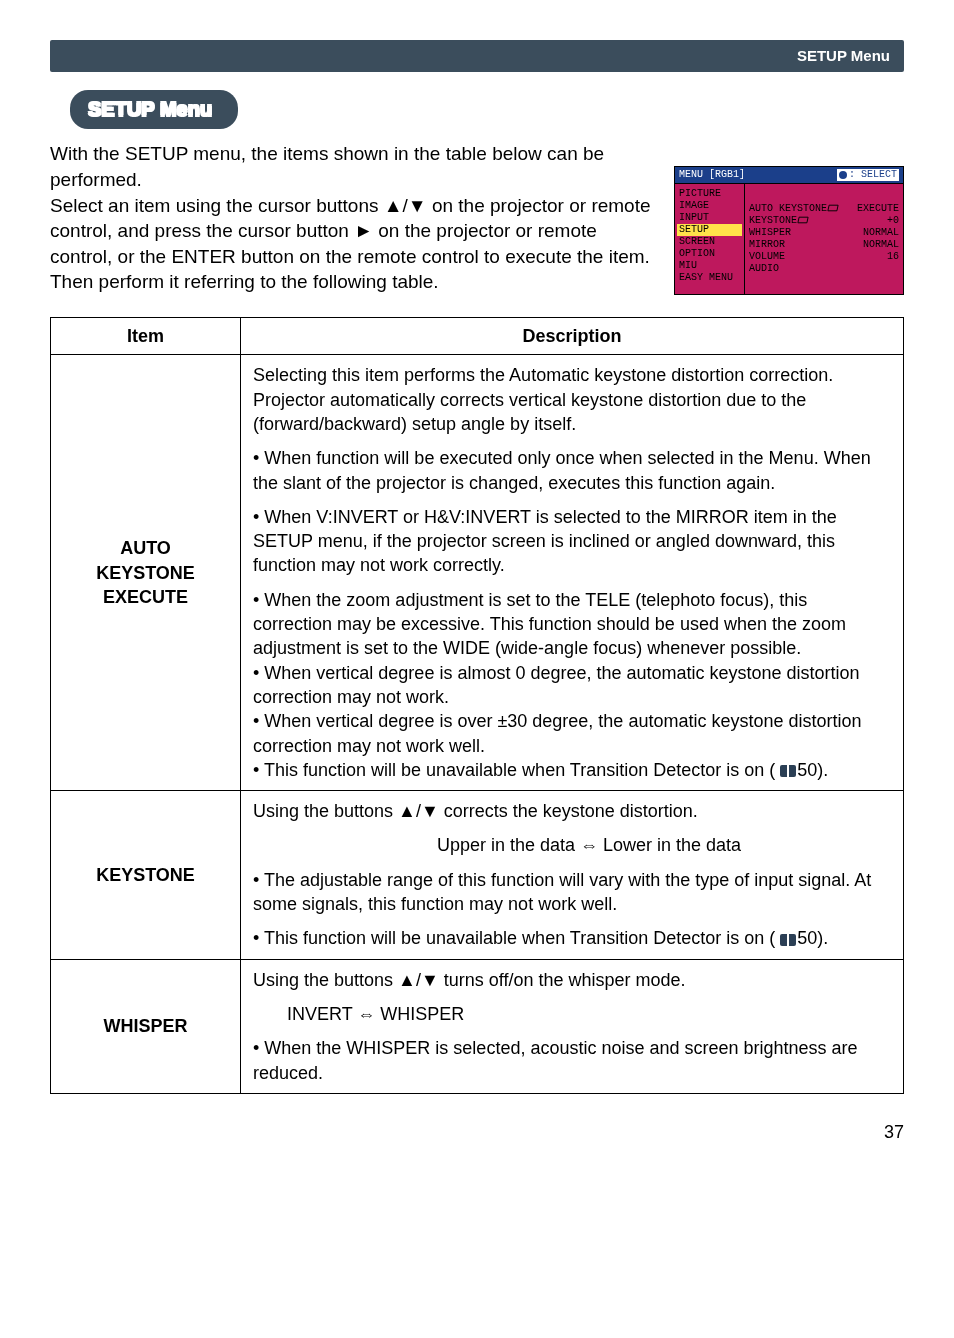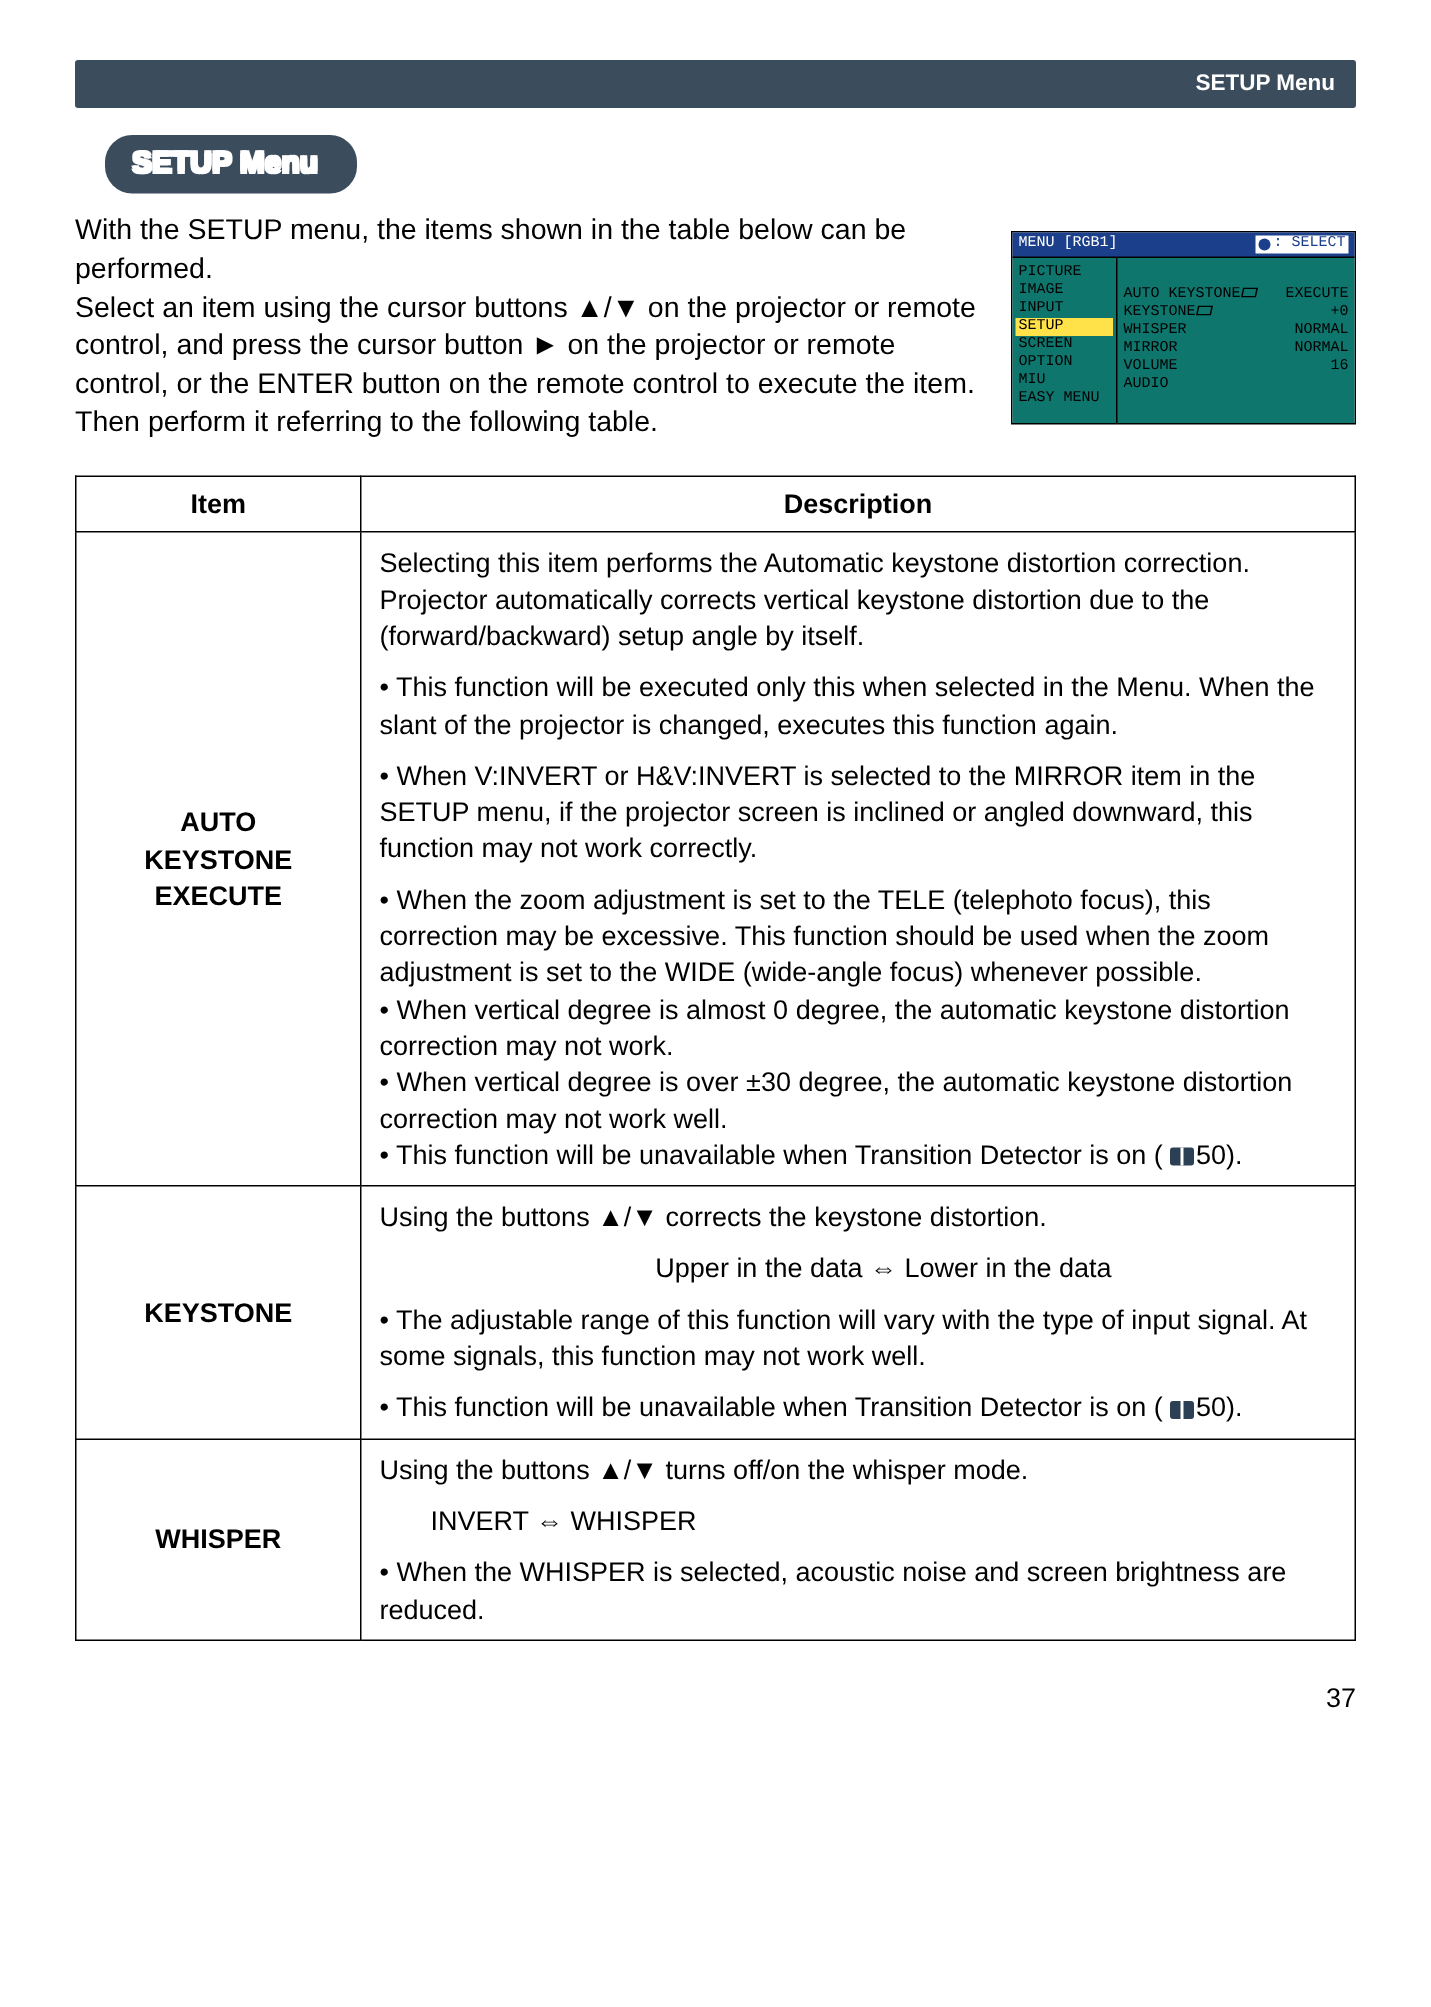--- a/index.html
+++ b/index.html
@@ -32,21 +32,21 @@
     font-weight: bold;
     font-size: 20px;
     padding: 6px 26px 6px 18px;
     border-radius: 18px;
     margin: 8px 0 12px 20px;
     text-shadow: -1px -1px 0 #fff, 1px -1px 0 #fff, -1px 1px 0 #fff, 1px 1px 0 #fff;
   }
 
   .intro-row {
     display: flex;
-    align-items: center;
+    align-items: flex-end;
     gap: 12px;
   }
   .intro-text { flex: 1; font-size: 19px; }
 
   
   .osd {
     width: 230px;
     border: 1px solid #000;
     font-family: "Courier New", monospace;
     font-size: 10px;
@@ -58,21 +58,21 @@
     color: #fff;
     display: flex;
     justify-content: space-between;
     padding: 2px 4px;
     border-bottom: 1px solid #000;
   }
   .osd-title .sel-wrap { background: #fff; color: #1b3f8a; padding: 0 2px; display:flex; align-items:center; gap:2px;}
   .osd-title .sel-icon { display:inline-block; width:8px; height:8px; background:#1b3f8a; border-radius:50%; position:relative;}
   .osd-body {
     display: flex;
-    background: #0f766e;
+    background: #be185d;
   }
   .osd-left {
     width: 70px;
     padding: 4px 2px;
     border-right: 1px solid #000;
   }
   .osd-left div { padding: 0 2px; white-space: nowrap;}
   .osd-left .hl { background: #ffe24a; }
   .osd-right {
     flex: 1;
@@ -195,21 +195,21 @@
       <th>Description</th>
     </tr>
   </thead>
   <tbody>
       <tr>
         <td style="white-space: pre-line;">AUTO
 KEYSTONE
 EXECUTE</td>
         <td>
           <div class="cellp" style="white-space: pre-line;">Selecting this item performs the Automatic keystone distortion correction. Projector automatically corrects vertical keystone distortion due to the (forward/backward) setup angle by itself.</div>
-          <div class="cellp" style="white-space: pre-line;">• This function will be executed only this when selected in the Menu. When the slant of the projector is changed, executes this function again.</div>
+          <div class="cellp" style="white-space: pre-line;">• When function will be executed only once when selected in the Menu. When the slant of the projector is changed, executes this function again.</div>
           <div class="cellp" style="white-space: pre-line;">• When V:INVERT or H&amp;V:INVERT is selected to the MIRROR item in the SETUP menu, if the projector screen is inclined or angled downward, this function may not work correctly.</div>
           <div class="cellp" style="white-space: pre-line;">• When the zoom adjustment is set to the TELE (telephoto focus), this correction may be excessive. This function should be used when the zoom adjustment is set to the WIDE (wide-angle focus) whenever possible.
 • When vertical degree is almost 0 degree, the automatic keystone distortion correction may not work.
 • When vertical degree is over ±30 degree, the automatic keystone distortion correction may not work well.
 • This function will be unavailable when Transition Detector is on ( <span class="bookicon"></span>50).</div>
         </td>
       </tr>
       <tr>
         <td style="white-space: pre-line;">KEYSTONE</td>
         <td>

